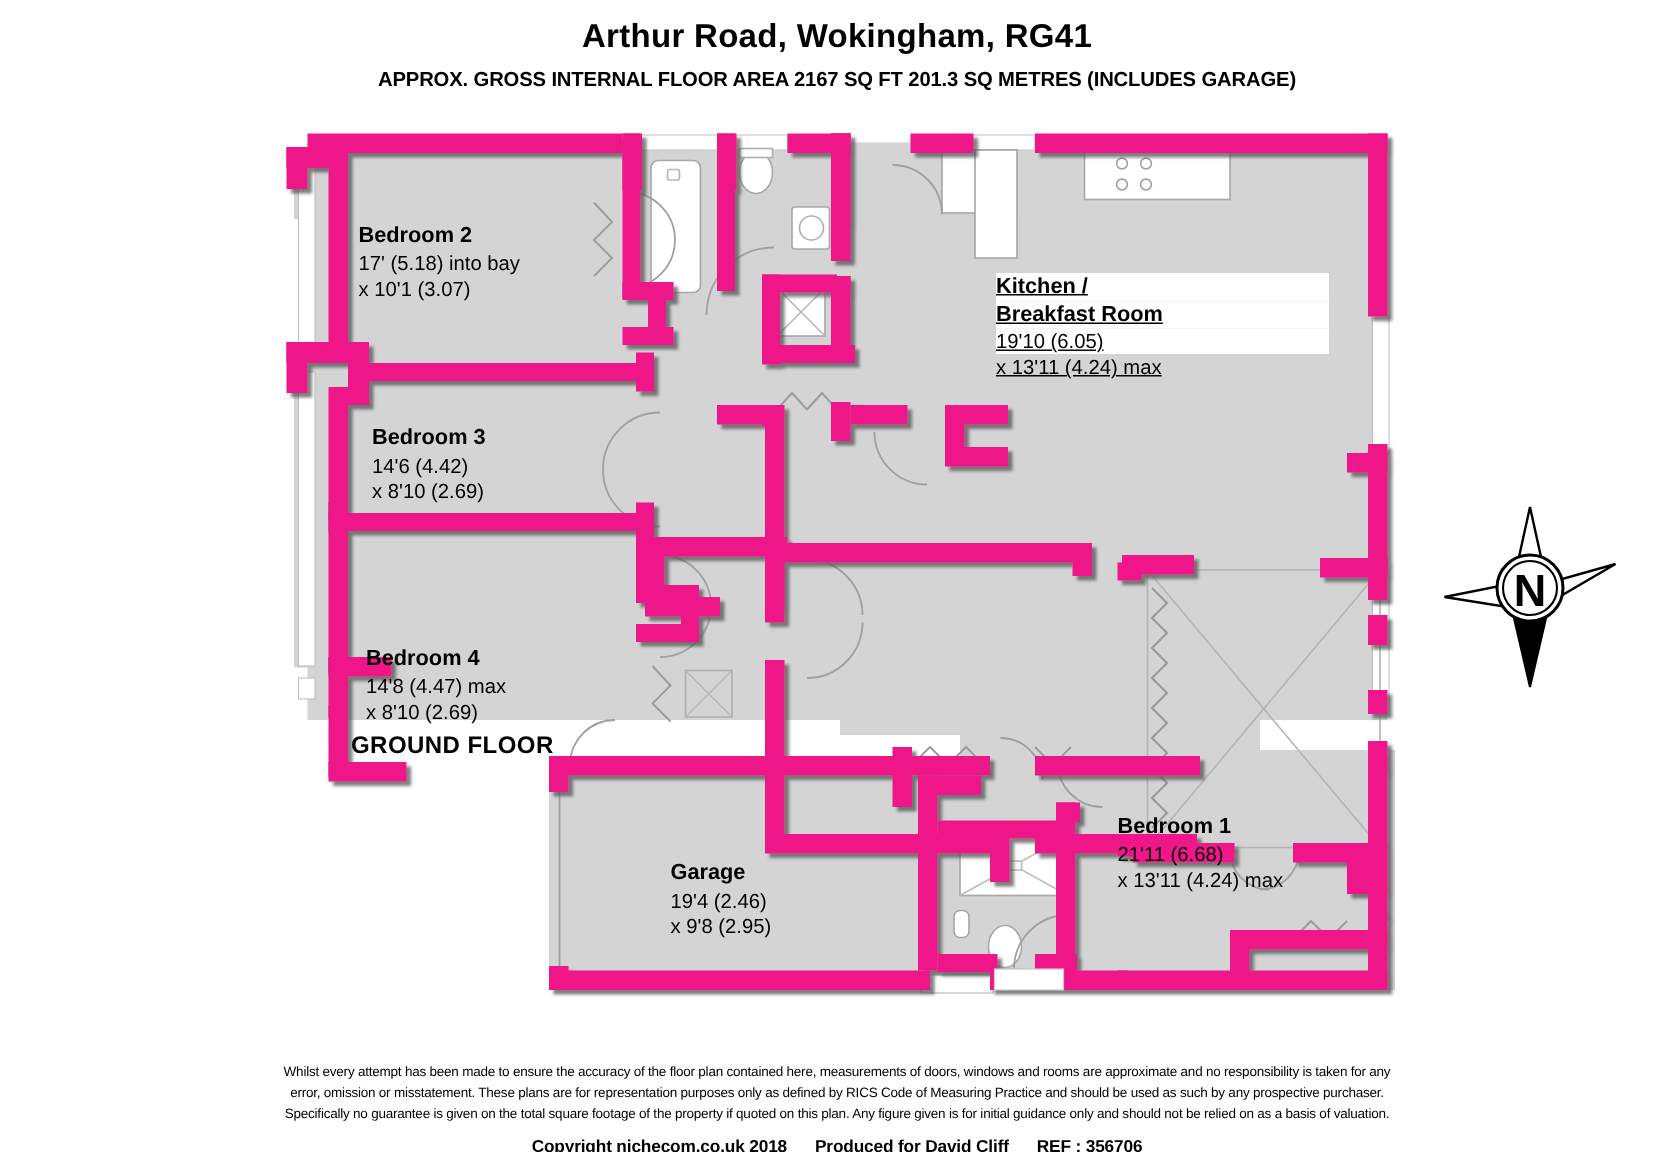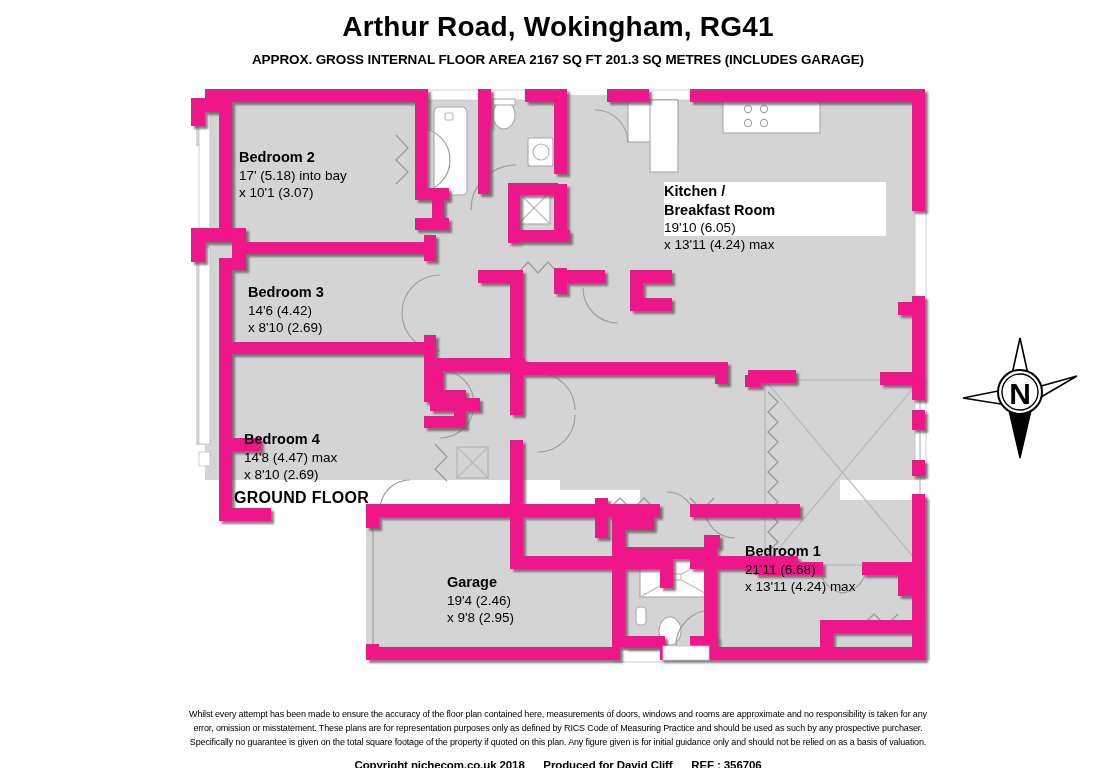--- a/index.html
+++ b/index.html
@@ -24,21 +24,21 @@
   }
 
   
   #header {
     position: absolute;
     top: 0; left: 0;
     width: 1116px;
     text-align: center;
   }
   #plan-title {
-    font-size: 28px;
+    font-size: 22px;
     font-weight: bold;
     letter-spacing: 0.2px;
     margin-top: 12px;
     line-height: 1.1;
   }
   #plan-subtitle {
     font-size: 13.5px;
     font-weight: bold;
     margin-top: 9px;
     letter-spacing: -0.1px;
@@ -388,21 +388,21 @@
       <span class="rl-dim">14'6 (4.42)</span>
       <span class="rl-dim">x 8'10 (2.69)</span>
     </div>
 
     <div class="room-label" style="left:244px; top:318px; width:190px;margin-top:32px;">
       <span class="rl-name">Bedroom 4</span>
       <span class="rl-dim">14'8 (4.47) max</span>
       <span class="rl-dim">x 8'10 (2.69)</span>
     </div>
 
-    <div class="room-label" style="left:664px; top:102px; width:222px;">
+    <div class="room-label" style="left:664px; top:102px; width:222px;text-decoration:underline;">
       <span class="rl-name boxed" style="background:#fff; display:block;">Kitchen /</span>
       <span class="rl-name boxed" style="background:#fff; display:block;">Breakfast Room</span>
       <span class="rl-dim boxed" style="background:#fff; display:block;">19'10 (6.05)</span>
       <span class="rl-dim">x 13'11 (4.24) max</span>
     </div>
 
 
 
     <div class="room-label" style="left:745px; top:462px; width:215px;">
       <span class="rl-name">Bedroom 1</span>

